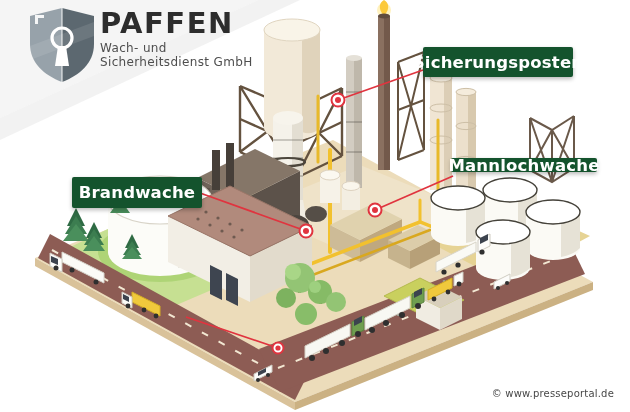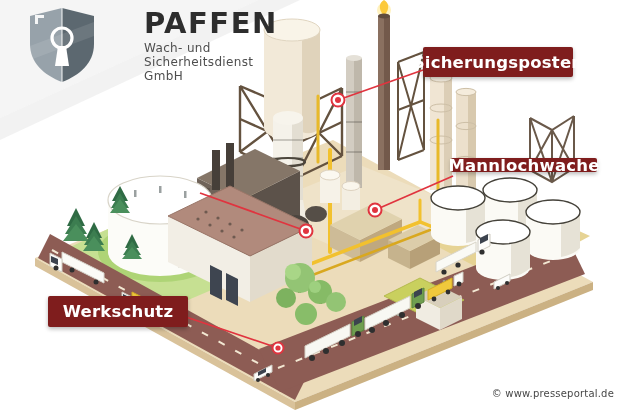--- a/index.html
+++ b/index.html
@@ -1,24 +1,24 @@
 <!DOCTYPE html>
 <html><head>
 <meta charset="utf-8">
 <style>
   html,body{margin:0;padding:0;background:#fff;}
   .stage{position:relative;width:630px;height:412px;background:#ffffff;overflow:hidden;
          font-family:"DejaVu Sans","Liberation Sans",sans-serif;}
   .stage svg{position:absolute;left:0;top:0;}
   .callout{position:absolute;z-index:30;display:flex;align-items:center;justify-content:center;
-           background:#7f1d1d;color:#fff;font-size:16.5px;font-weight:600;letter-spacing:.2px;
+           background:#14532d;color:#fff;font-size:16.5px;font-weight:600;letter-spacing:.2px;
            border-radius:2px;box-shadow:0 2px 4px rgba(0,0,0,.28);white-space:nowrap;}
   .logo{position:absolute;left:0;top:0;z-index:30;width:260px;height:90px;}
   .logo .shield{position:absolute;left:28px;top:6px;}
-  .logo .text{position:absolute;left:100px;top:9px;margin-left:44px;}
+  .logo .text{position:absolute;left:100px;top:9px;}
   .brand{font-size:29px;font-weight:bold;color:#2d2d2d;letter-spacing:1.5px;line-height:1;}
   .brand-sub{font-size:12px;color:#4e4e4e;letter-spacing:.35px;margin-top:3px;}
   .watermark{position:absolute;right:16px;top:388px;z-index:30;font-size:10px;color:#474747;letter-spacing:.2px;}
   .anno{z-index:20;pointer-events:none;}
 </style>
 </head>
 <body>
 
 <div class="stage">
 
@@ -335,21 +335,21 @@
         </g>
       <g>
           <circle cx="278" cy="348" r="5.5" fill="#ffffff" stroke="#e0343f" stroke-width="2"></circle>
           <circle cx="278" cy="348" r="2.6" fill="#e0343f"></circle>
         </g>
     </g>
   </svg>
 
   <div class="callout" style="left:423px;top:47px;width:150px;height:30px;">Sicherungsposten</div>
   <div class="callout" style="left:451px;top:158px;width:146px;height:14px;">Mannlochwache</div>
-  <div class="callout" style="left:48px;top:296px;width:140px;height:31px;">Werkschutz</div>
+  <div class="callout" style="left:72px;top:177px;width:130px;height:31px;">Brandwache</div>
 
   <div class="logo">
     <svg class="shield" width="68" height="78" viewBox="0 0 68 78">
       <path d="M34,2 L66,10 L66,38 C66,57 52,69 34,76 Z" fill="#5c6870"></path>
       <path d="M34,2 L2,10 L2,38 C2,57 16,69 34,76 Z" fill="#97a2aa"></path>
       <polygon points="2,40 66,16 66,30 2,54" fill="#ffffff" opacity="0.10"></polygon>
       <line x1="34" y1="2" x2="34" y2="76" stroke="#ffffff" stroke-width="1.2" opacity="0.8"></line>
       <circle cx="34" cy="32" r="10" fill="none" stroke="#ffffff" stroke-width="3.2"></circle>
       <path d="M30,40 L27,60 L41,60 L38,40 Z" fill="#ffffff"></path>
       <path d="M7,9 L16,9 L16,12 L10,12 L10,18 L7,18 Z" fill="#ffffff" opacity="0.9"></path>

